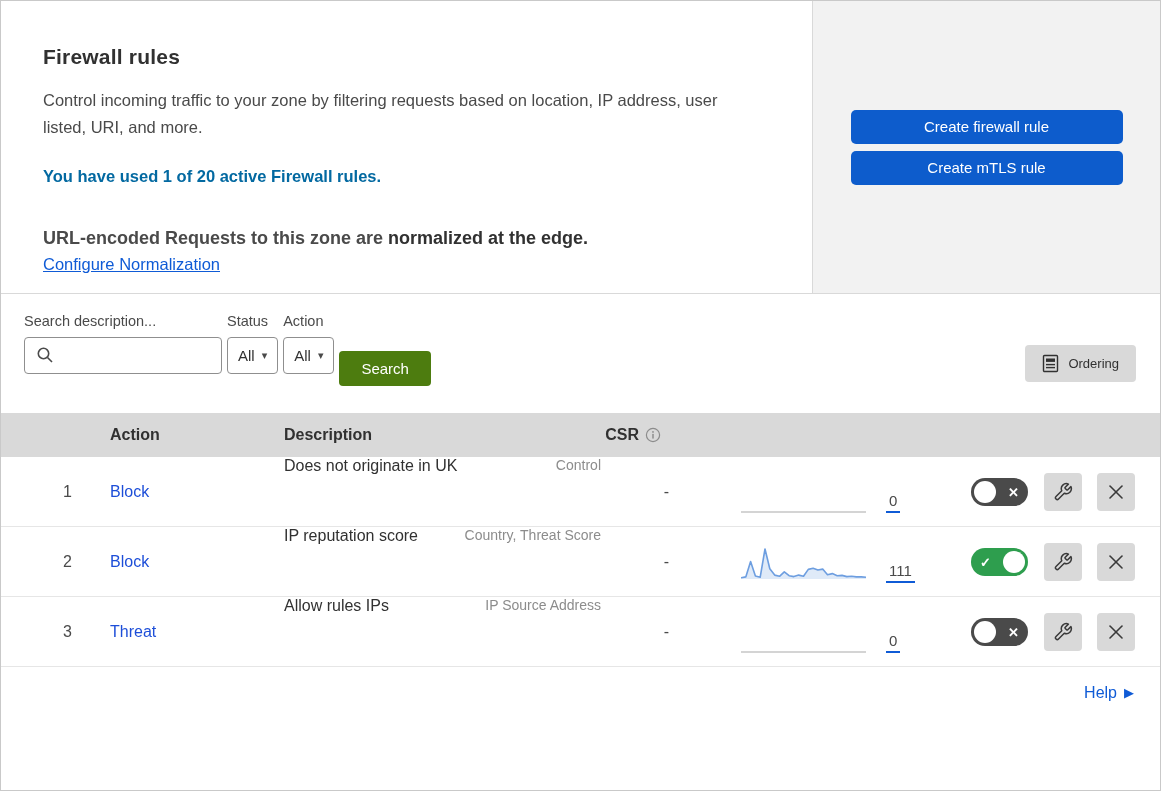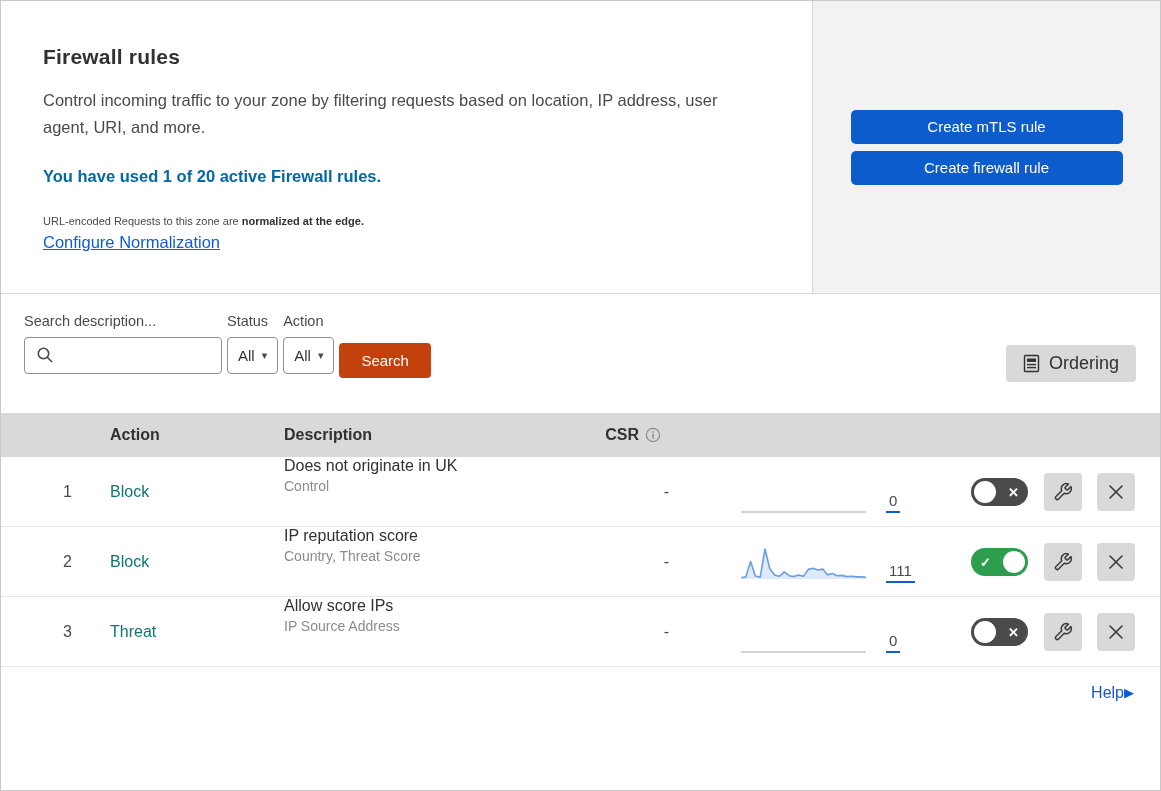--- a/index.html
+++ b/index.html
@@ -7,59 +7,59 @@
   body { font-family: "Liberation Sans", sans-serif; color: #313131; }
 
   .card { width: 1161px; height: 791px; border: 1px solid #c9c9c9; background: #fff; overflow: hidden; }
 
   
   .top { display: flex; height: 293px; border-bottom: 1px solid #d9d9d9; }
   .top-left { flex: 1; padding: 44px 40px 0 42px; }
   .page-title { font-size: 21px; font-weight: 700; color: #313131; letter-spacing: .2px; }
   .page-desc { margin-top: 18px; max-width: 716px; font-size: 16.5px; line-height: 1.62; color: #4a4a4a; }
   .usage-line { margin-top: 27px; font-size: 16.5px; font-weight: 700; color: #0369a1; }
-  .norm-line { margin-top: 29px; font-size: 11px; color: #4a4a4a; }
+  .norm-line { margin-top: 42px; font-size: 18px; color: #4a4a4a; font-weight: bold; }
   .norm-line b { color: #313131; }
   .norm-link { display: inline-block; margin-top: 6px; font-size: 16.5px; color: #0f5bd6; text-decoration: underline; cursor: pointer; }
 
   .top-right { width: 348px; background: #f2f2f2; border-left: 1px solid #d9d9d9;
                display: flex; flex-direction: column; justify-content: center; align-items: center; gap: 7px; }
   .btn-primary { width: 272px; height: 34px; background: #0d5ccc; color: #fff; border: none; border-radius: 5px;
                  font-size: 15px; font-family: inherit; cursor: pointer; }
 
   
   .filterbar { position: relative; height: 119px; padding: 19px 24px 0 23px; }
   .filter-row { display: flex; align-items: flex-start; gap: 5px; }
   .fgroup { display: flex; flex-direction: column; }
   .fgroup label { font-size: 14.5px; color: #4a4a4a; margin-bottom: 8px; }
   .search-wrap { position: relative; }
   .search-input { width: 198px; height: 37px; border: 1px solid #8f8f8f; border-radius: 4px;
                   padding: 0 10px 0 38px; font-size: 15px; font-family: inherit; color: #313131; background: #fff; }
   .search-icon { position: absolute; left: 12px; top: 9px; }
   .select { height: 37px; border: 1px solid #8f8f8f; border-radius: 4px; background: #fff;
             display: flex; align-items: center; gap: 7px; padding: 0 10px; font-size: 15px; color: #313131; cursor: pointer; }
   .select .chev { font-size: 11px; color: #4a4a4a; }
-  .btn-search { height: 35px; margin-top: 30px; padding: 0 22px; background: #c2410c; color: #fff; border: none;
+  .btn-search { height: 35px; margin-top: 38px; padding: 0 22px; background: #4d7c0f; color: #fff; border: none;
                 border-radius: 4px; font-size: 15px; font-family: inherit; cursor: pointer; }
   .btn-ordering { position: absolute; right: 24px; top: 51px; height: 37px; padding: 0 17px;
                   background: #d9d9d9; color: #313131; border: none; border-radius: 4px;
-                  display: flex; align-items: center; gap: 9px; font-size: 18px; font-family: inherit; cursor: pointer; }
+                  display: flex; align-items: center; gap: 9px; font-size: 13px; font-family: inherit; cursor: pointer; }
 
   
   .grid-cols { display: grid; grid-template-columns: 90px 193px 317px 100px 230px 1fr; }
   .thead { height: 44px; background: #d9d9d9; align-items: center; font-size: 16px; font-weight: 600; color: #313131; }
   .th-action { padding-left: 19px; }
   .th-csr { display: flex; align-items: center; justify-content: flex-end; gap: 6px; padding-right: 40px; }
   .th-activity { padding-left: 3px; }
 
   .trow { height: 70px; border-bottom: 1px solid #e6e6e6; background: #fff; }
   .cell { display: flex; align-items: center; }
   .c-priority { justify-content: flex-end; padding-right: 19px; font-size: 16px; color: #4a4a4a; }
-  .c-action { padding-left: 19px; font-size: 16px; color: #0f766e; }
-  .c-desc { flex-direction: column; align-items: flex-start; justify-content: flex-start; gap: 3px; }
+  .c-action { padding-left: 19px; font-size: 16px; color: #1d4ed8; }
+  .c-desc { align-items: flex-start; justify-content: space-between; gap: 13px; }
   .desc-title { font-size: 16px; color: #313131; }
   .desc-sub { font-size: 14px; color: #8c8c8c; }
   .c-csr { justify-content: flex-end; padding-right: 32px; font-size: 16px; color: #4a4a4a; }
   .c-activity { align-items: flex-end; padding-bottom: 13px; }
   .spark-slot { width: 125px; margin-left: 40px; }
   .flat-line { width: 125px; border-bottom: 2px solid #d4d4d4; }
   .count-link { margin-left: 20px; font-size: 15px; color: #4a4a4a; text-decoration: none;
                 padding: 0 3px 3px; border-bottom: 2px solid #0f5bd6; line-height: 1; cursor: pointer; }
   .c-controls { padding-left: 40px; gap: 0; }
 
@@ -75,41 +75,41 @@
 
   .icon-btn { width: 38px; height: 38px; background: #d9d9d9; border: none; border-radius: 4px;
               display: flex; align-items: center; justify-content: center; cursor: pointer; }
   .icon-btn + .toggle, .toggle + .icon-btn { margin-left: 16px; }
   .icon-btn + .icon-btn { margin-left: 15px; }
 
   
   .table-footer { height: 73px; border-bottom: 1px solid #d9d9d9; padding: 38px 0 0 15px; font-size: 16px; color: #797979; }
   .table-footer b { color: #313131; }
   .help-bar { height: 51px; display: flex; align-items: center; justify-content: flex-end; padding-right: 26px; gap: 7px; }
-  .help-link { font-size: 16px; color: #0f5bd6; cursor: pointer; display: flex; align-items: center; }
+  .help-link { font-size: 16px; color: #0f5bd6; cursor: pointer; display: flex; align-items: center; gap: 7px; }
   .help-arrow { font-size: 13px; }
 
   svg { display: block; }
 </style>
 </head>
 <body>
 
 <div class="card">
 
   <div class="top">
     <div class="top-left">
       <div class="page-title">Firewall rules</div>
-      <div class="page-desc">Control incoming traffic to your zone by filtering requests based on location, IP address, user agent, URI, and more.</div>
+      <div class="page-desc">Control incoming traffic to your zone by filtering requests based on location, IP address, user listed, URI, and more.</div>
       <div class="usage-line">You have used 1 of 20 active Firewall rules.</div>
       <div class="norm-line"><span>URL-encoded Requests to this zone are </span><b>normalized at the edge.</b></div>
       <a class="norm-link">Configure Normalization</a>
     </div>
     <div class="top-right">
+      <button class="btn-primary">Create firewall rule</button>
       <button class="btn-primary">Create mTLS rule</button>
-      <button class="btn-primary">Create firewall rule</button>
     </div>
   </div>
 
   <div class="filterbar">
     <div class="filter-row">
       <div class="fgroup">
         <label>Search description...</label>
         <div class="search-wrap">
           <span class="search-icon">
             <svg width="18" height="18" viewBox="0 0 18 18" fill="none" stroke="#4a4a4a" stroke-width="1.6">
@@ -232,21 +232,21 @@
             <line x1="15" y1="3" x2="3" y2="15"></line>
           </svg>
       </button>
     </div>
   </div>
 
   <div class="grid-cols trow">
     <div class="cell c-priority">3</div>
     <div class="cell c-action">Threat</div>
     <div class="cell c-desc">
-      <span class="desc-title">Allow score IPs</span>
+      <span class="desc-title">Allow rules IPs</span>
       <span class="desc-sub">IP Source Address</span>
     </div>
     <div class="cell c-csr">-</div>
     <div class="cell c-activity">
       <div class="spark-slot">
           <div class="flat-line"></div>
         </div>
       <a class="count-link">0</a>
     </div>
     <div class="cell c-controls">

